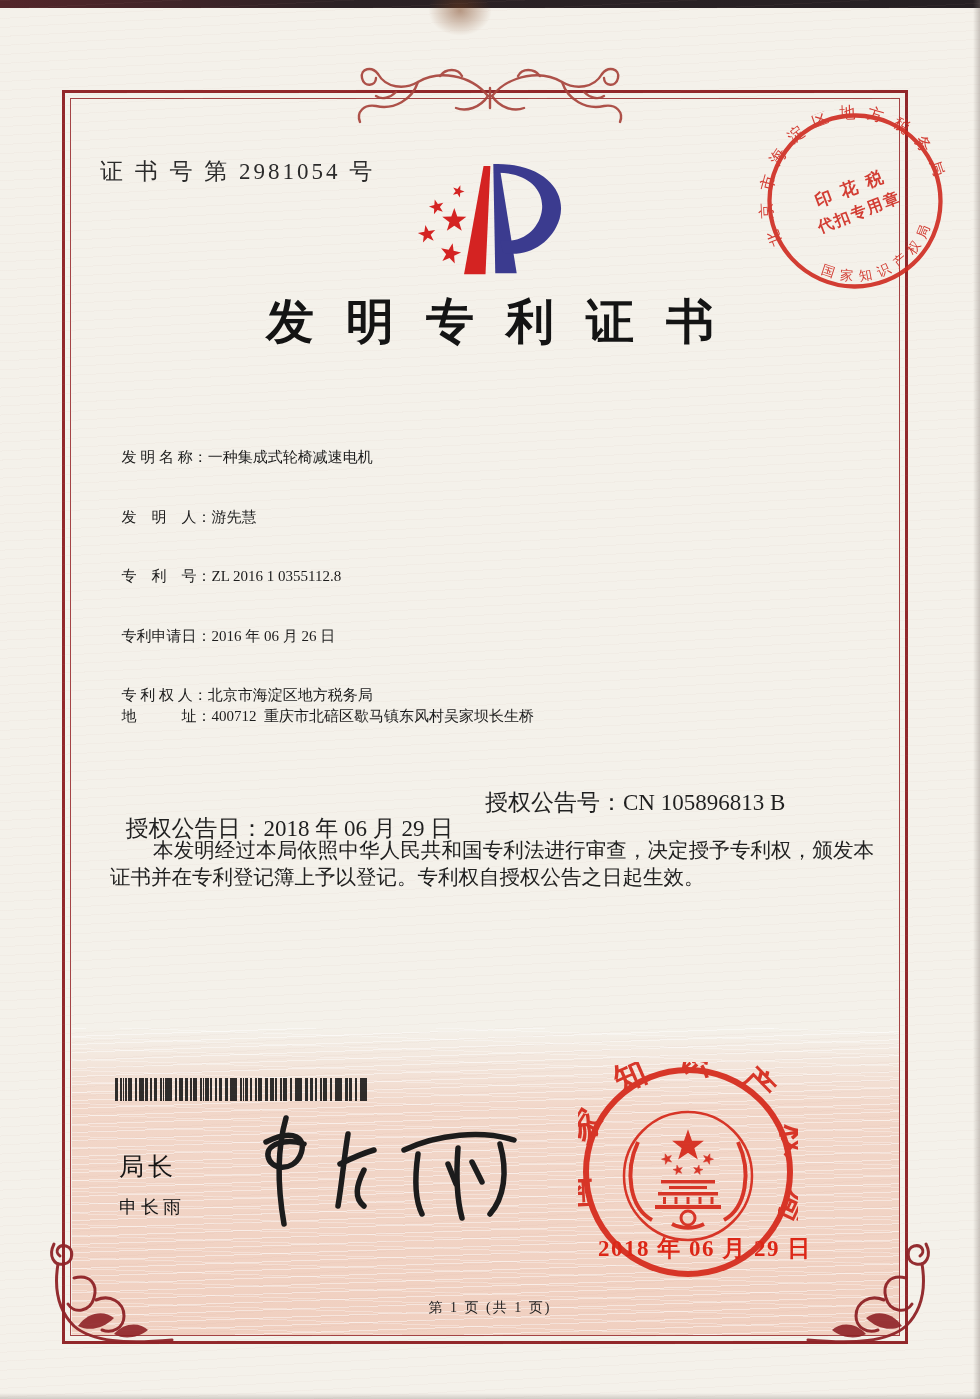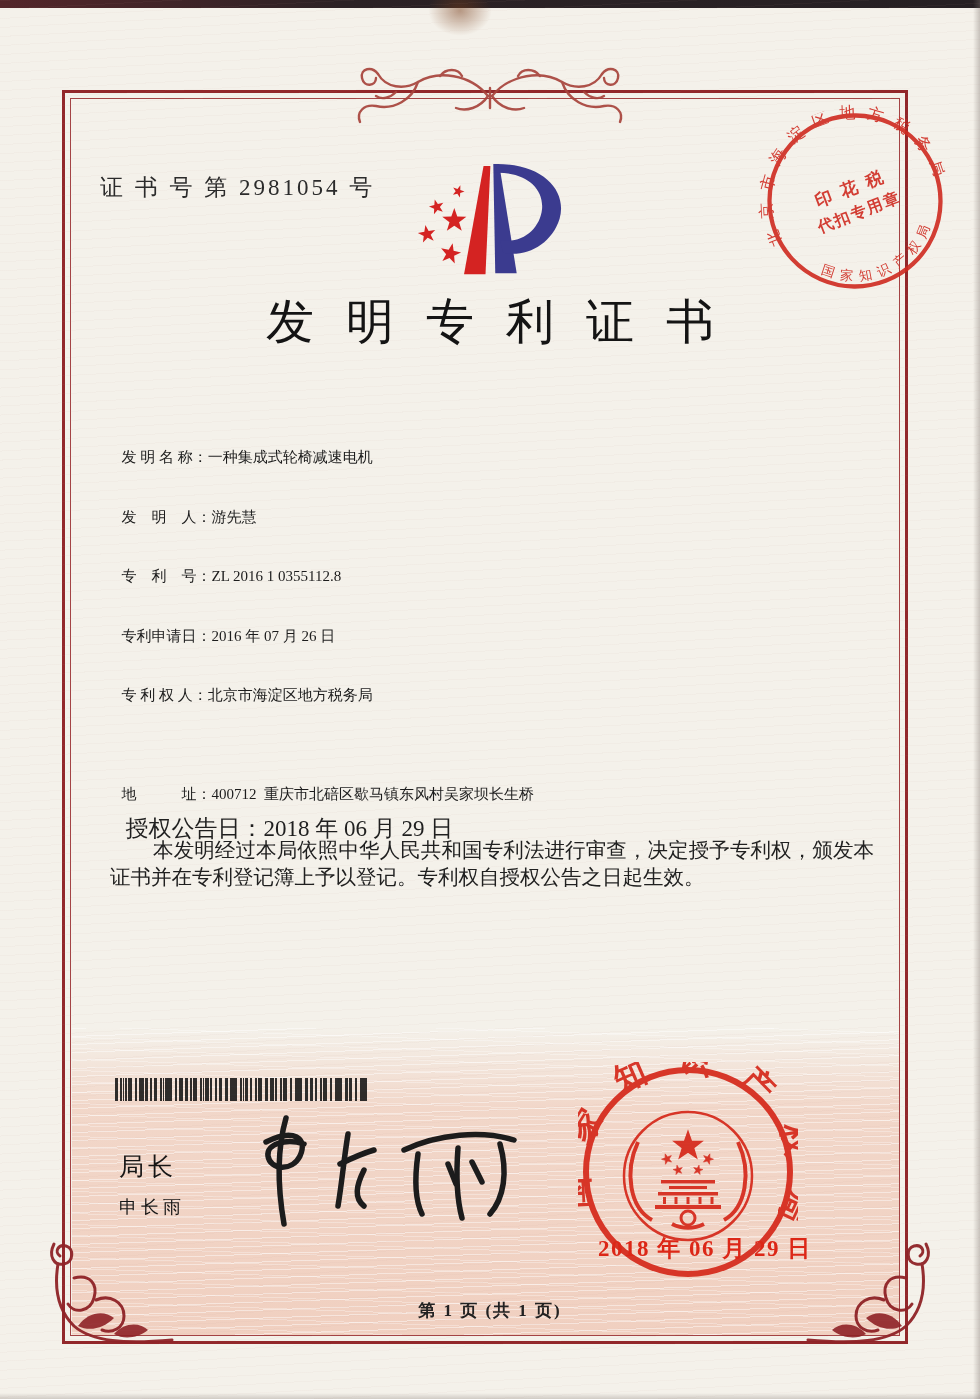--- a/index.html
+++ b/index.html
@@ -25,30 +25,30 @@
   .texture{position:absolute;inset:0;pointer-events:none;
     background:repeating-linear-gradient(177deg,rgba(190,150,140,.05) 0 1px,transparent 1px 9px);}
 
   .pink-zone{position:absolute;left:72px;top:1028px;width:827px;height:307px;
     background:linear-gradient(to bottom,rgba(242,212,198,0) 0,rgba(241,210,195,.85) 80px,rgba(240,206,190,.95) 100%);}
   .pink-zone::after{content:"";position:absolute;inset:0;
     background:
       repeating-linear-gradient(178deg,rgba(255,255,255,.45) 0 1px,transparent 1px 8px),
       repeating-linear-gradient(2deg,rgba(255,255,255,.30) 0 1px,transparent 1px 11px);}
 
-  .cert-no{position:absolute;left:100px;top:156px;font-size:23px;letter-spacing:3px;color:#2b2b2b;white-space:pre;margin-top:16px;}
+  .cert-no{position:absolute;left:100px;top:156px;font-size:23px;letter-spacing:3px;color:#2b2b2b;white-space:pre;}
 
   .logo{position:absolute;left:388px;top:150px;width:195px;height:147px;}
   .tax-stamp{position:absolute;left:760px;top:106px;width:190px;height:190px;transform:rotate(-21deg);opacity:.9;}
 
   .title{position:absolute;left:0;top:290px;width:100%;display:flex;justify-content:center;}
-  .title span{font-size:48px;font-weight:400;letter-spacing:32px;margin-right:-32px;color:#141414;}
+  .title span{font-size:48px;font-weight:700;letter-spacing:32px;margin-right:-32px;color:#141414;}
 
   .field{position:absolute;left:114px;font-size:15px;white-space:pre;color:#1c1c1c;}
-  .f0{top:431px}.f1{top:491px}.f2{top:550px}.f3{top:610px}.f4{top:669px}.f5{top:768px}
+  .f0{top:431px}.f1{top:491px}.f2{top:550px}.f3{top:610px}.f4{top:669px}.f5{top:690px}
   .grant-row{position:absolute;left:114px;top:787px;font-size:23px;white-space:pre;width:780px;}
   .grant-2{position:absolute;left:371px;top:0;white-space:pre;}
 
   .paras{position:absolute;left:110px;top:837px;width:764px;
     font-size:20.5px;line-height:27px;text-align:justify;color:#202020;}
   .paras p{margin:0 0 7px 0;text-indent:2.1em;}
 
   .barcode{position:absolute;left:115px;top:1078px;width:252px;height:23px;opacity:.88;
     background:
       repeating-linear-gradient(90deg,#141414 0 2px,transparent 2px 5px),
@@ -56,22 +56,22 @@
       repeating-linear-gradient(90deg,#141414 0 3px,transparent 3px 13px);}
 
   .director-title{position:absolute;left:119px;top:1150px;font-size:25px;letter-spacing:4px;color:#161616;}
   .director-name{position:absolute;left:119px;top:1195px;font-size:18px;letter-spacing:4px;color:#161616;}
   .signature{position:absolute;left:252px;top:1112px;width:280px;height:120px;}
 
   .cnipa-seal{position:absolute;left:578px;top:1062px;width:220px;height:220px;opacity:.92;}
   .seal-date{position:absolute;left:598px;top:1233px;font-size:23px;letter-spacing:1.5px;
     color:#dc2717;white-space:pre;font-weight:600;}
 
-  .footer{position:absolute;left:0;top:1299px;width:100%;text-align:center;font-size:17px;
-    letter-spacing:2px;color:#222;font-weight:bold;}
+  .footer{position:absolute;left:0;top:1299px;width:100%;text-align:center;font-size:14px;
+    letter-spacing:2px;color:#222;}
 
   .ornament-top{position:absolute;left:320px;top:62px;width:340px;height:64px;}
   .flourish{position:absolute;width:132px;height:112px;}
   .fl-left{left:44px;top:1236px;}
   .fl-right{left:804px;top:1236px;transform:scaleX(-1);}
 </style>
 </head>
 <body>
 
 <div class="scan-top"></div>
@@ -167,31 +167,32 @@
 <div class="field f0">
   <span>发 明 名 称：</span><span>一种集成式轮椅减速电机</span>
 </div>
 <div class="field f1">
   <span>发　明　人：</span><span>游先慧</span>
 </div>
 <div class="field f2">
   <span>专　利　号：</span><span>ZL 2016 1 0355112.8</span>
 </div>
 <div class="field f3">
-  <span>专利申请日：</span><span>2016 年 07 月 26 日</span>
+  <span>专利申请日：</span><span>2016 年 06 月 26 日</span>
 </div>
 <div class="field f4">
   <span>专 利 权 人：</span><span>北京市海淀区地方税务局</span>
 </div>
 <div class="field f5">
   <span>地　　　址：</span><span>400712  重庆市北碚区歇马镇东风村吴家坝长生桥</span>
 </div>
 
 <div class="grant-row">
   <span>授权公告日：</span><span>2018 年 06 月 29 日</span>
+  <span class="grant-2"><span>授权公告号：</span><span>CN 105896813 B</span></span>
 </div>
 
 <div class="paras">
   <p>本发明经过本局依照中华人民共和国专利法进行审查，决定授予专利权，颁发本证书并在专利登记簿上予以登记。专利权自授权公告之日起生效。</p>
 </div>
 
 <div class="barcode"></div>
 
 <div class="director-title">局长</div>
 <div class="director-name">申长雨</div>

